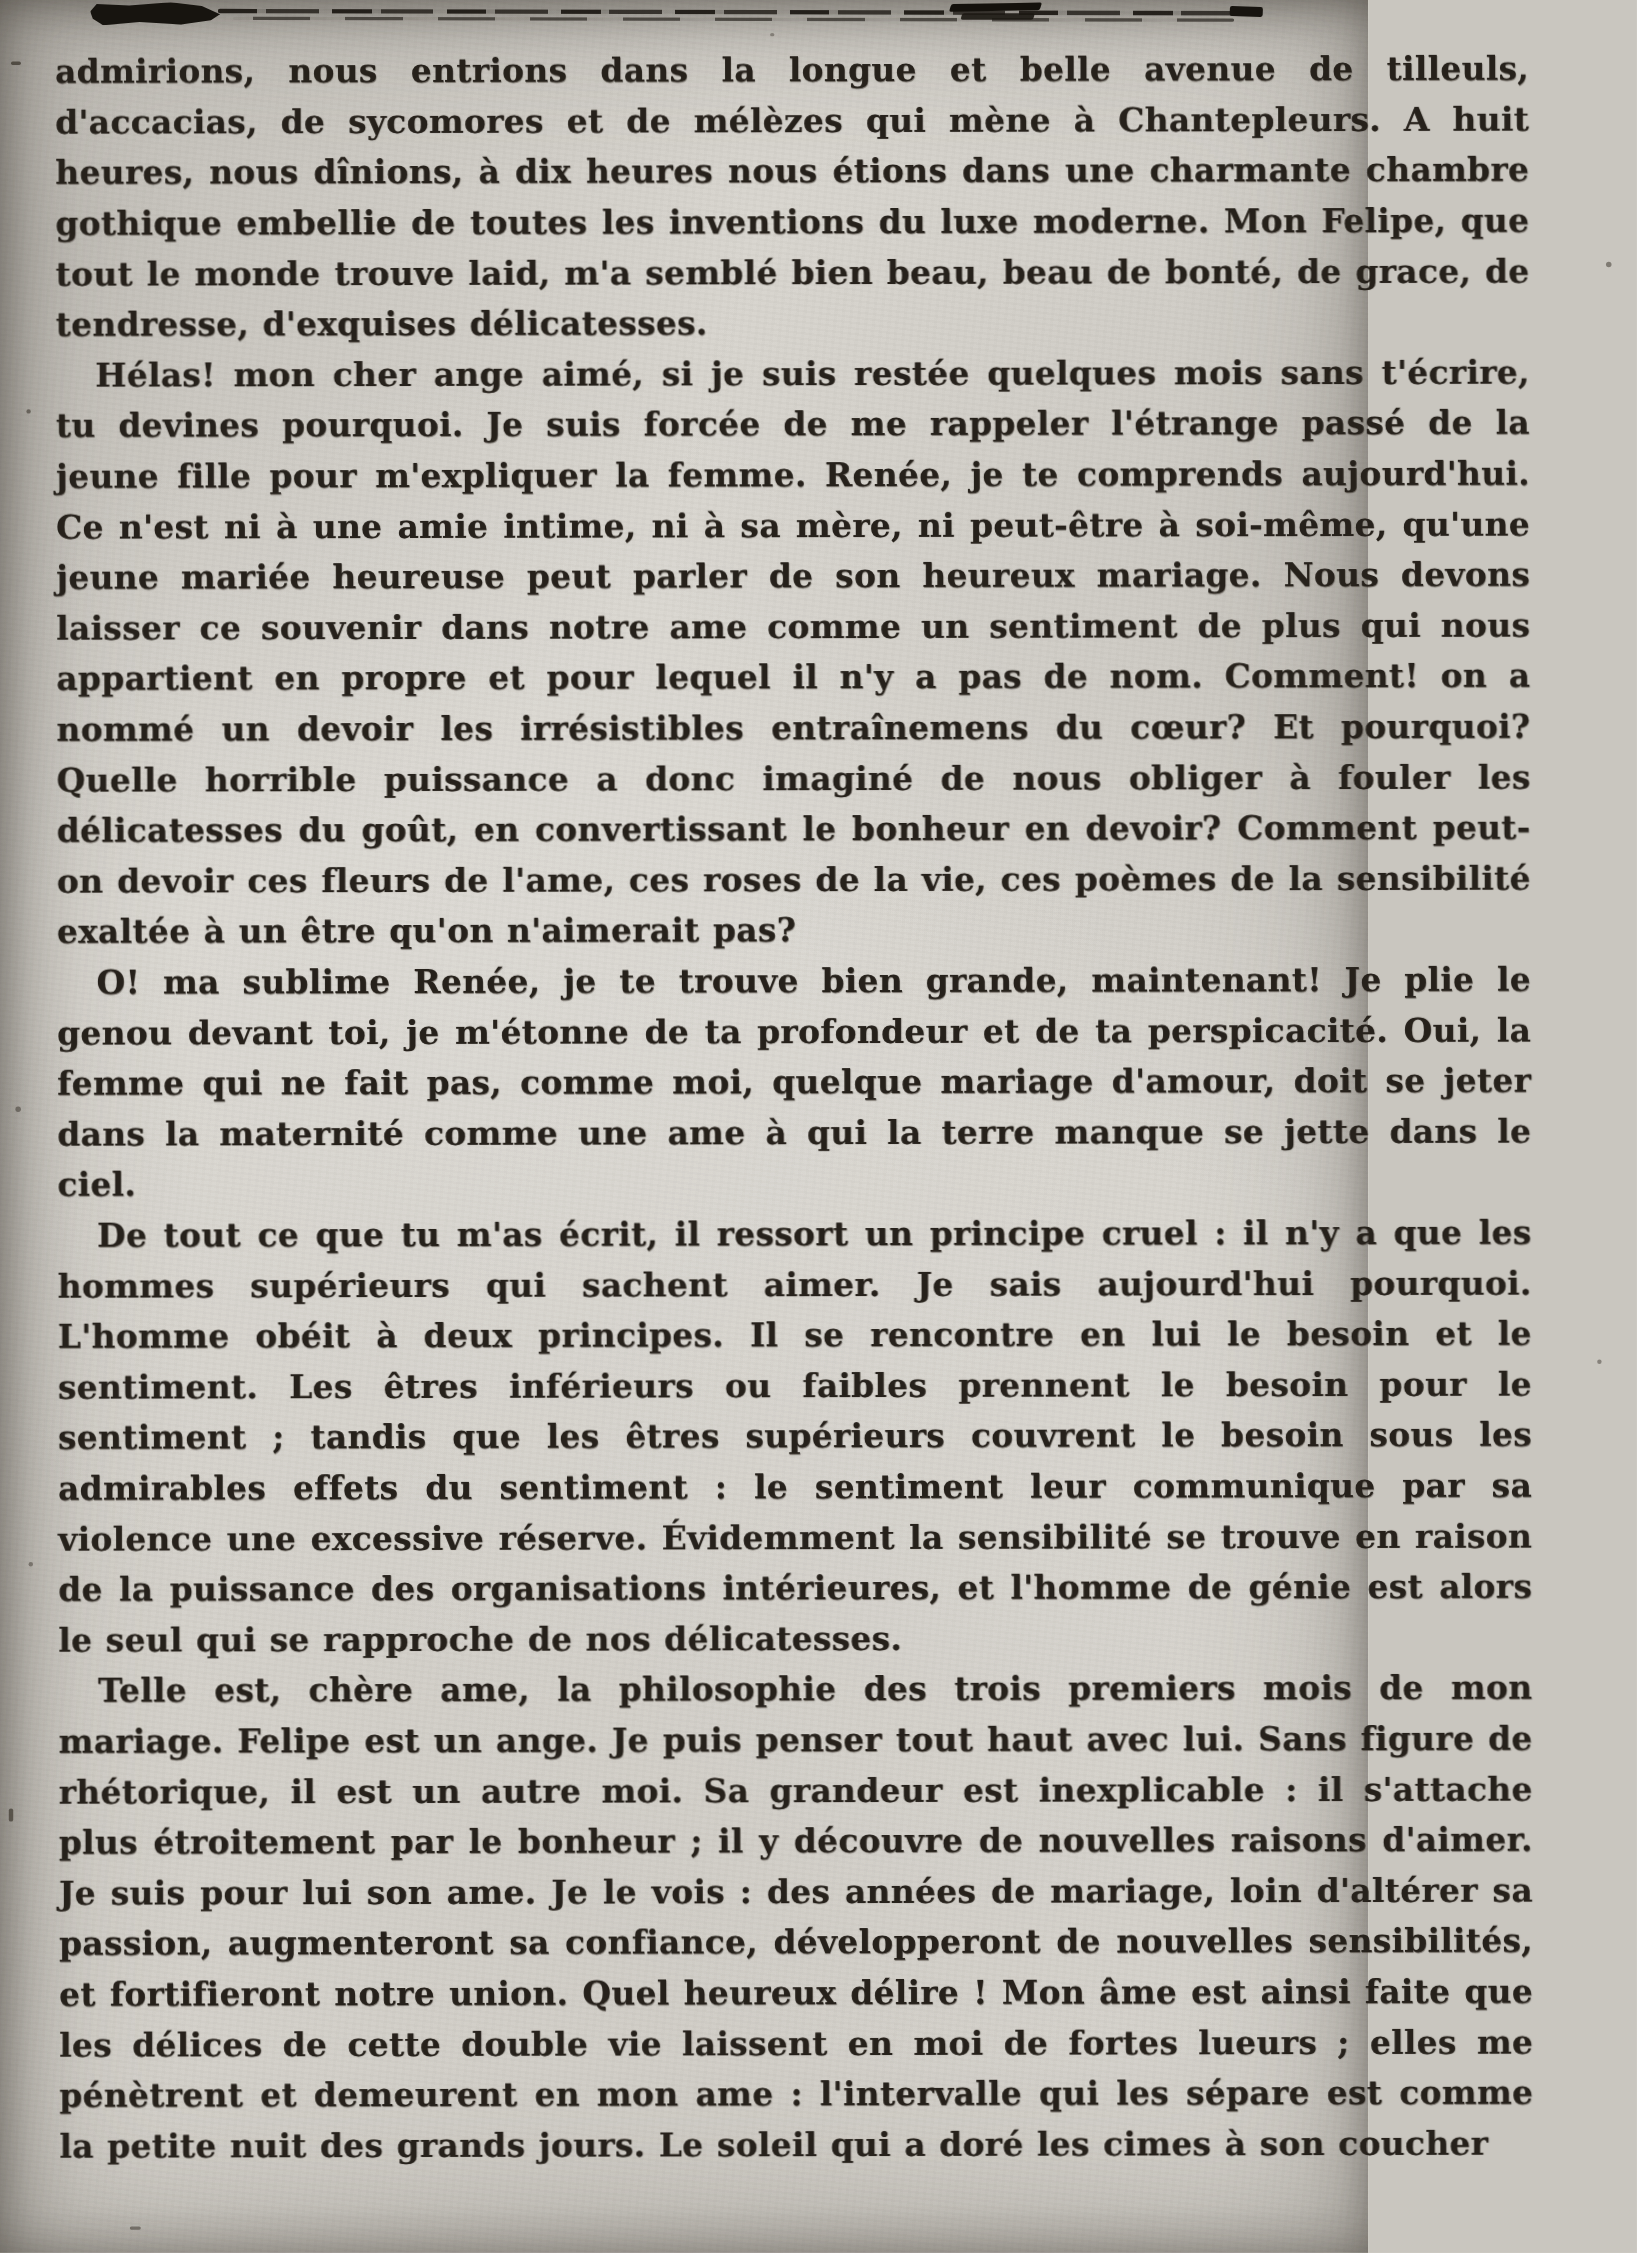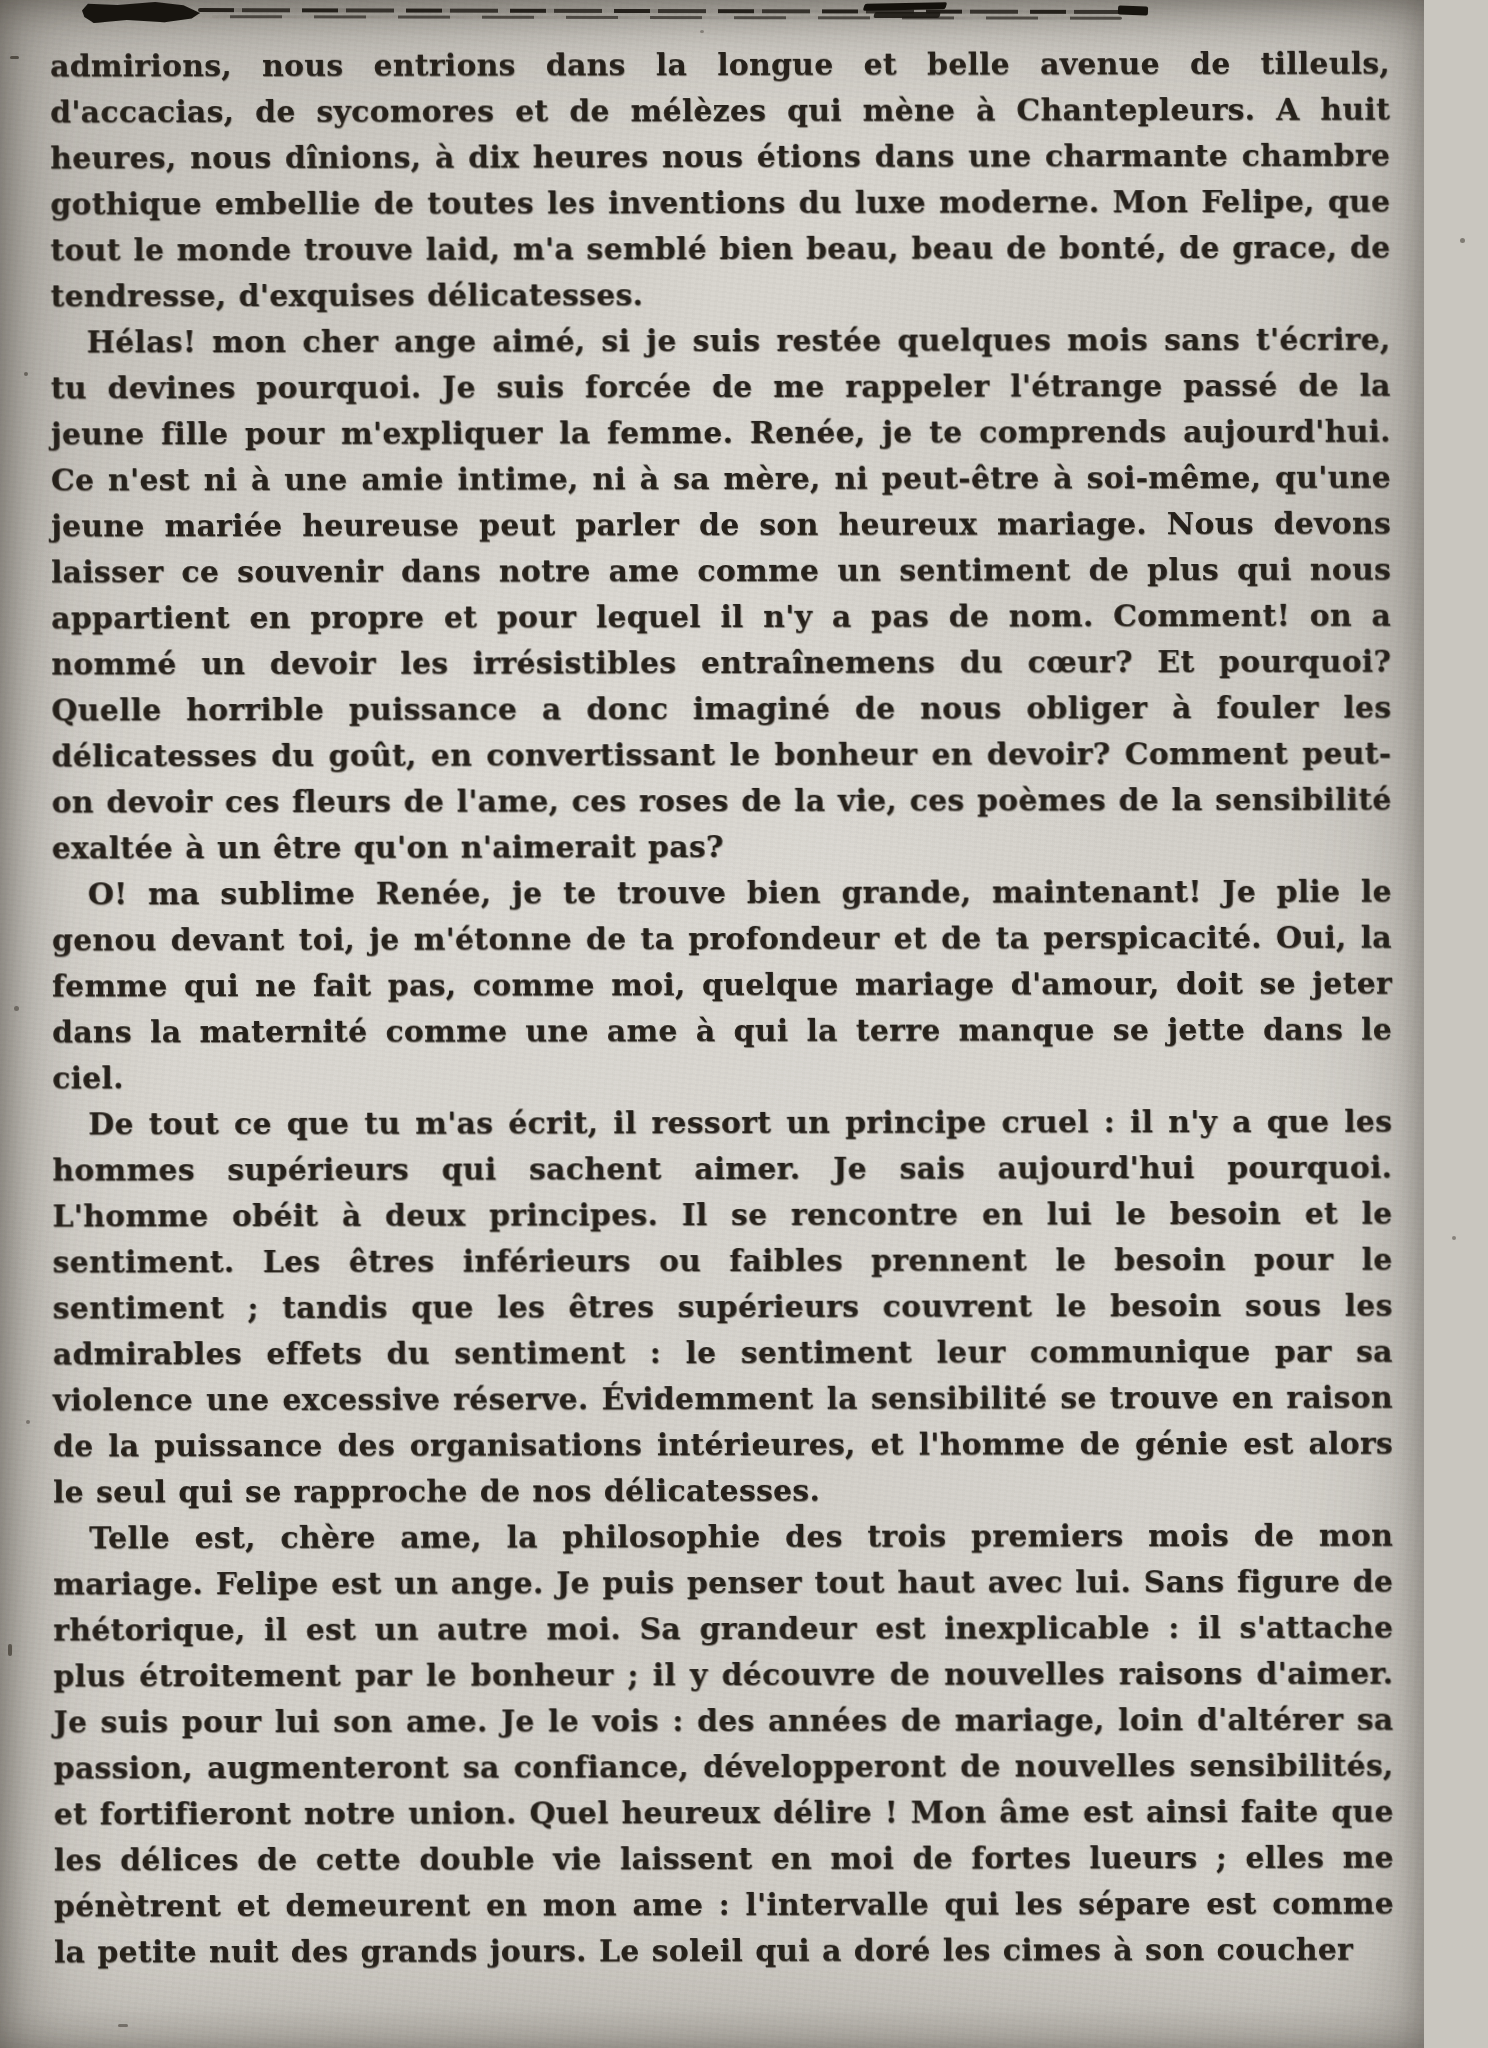--- a/index.html
+++ b/index.html
@@ -8,21 +8,21 @@
     width: 1488px;
     height: 2048px;
     overflow: hidden;
     background: #c9c6bf;
     font-family: "DejaVu Serif", "Liberation Serif", serif;
   }
 
   
   .page {
     position: relative;
-    width: 1424px;
+    width: 1244px;
     height: 2048px;
     background-color: #d8d5ce;
     background-image:
       radial-gradient(circle at 6% 10%, rgba(80,75,68,0.14), transparent 28%),
       radial-gradient(circle at 95% 25%, rgba(80,75,68,0.10), transparent 30%),
       radial-gradient(circle at 50% 85%, rgba(110,104,95,0.08), transparent 55%),
       radial-gradient(circle at 35% 45%, rgba(255,255,255,0.12), transparent 45%),
       radial-gradient(circle at 75% 65%, rgba(255,255,255,0.08), transparent 40%),
       repeating-linear-gradient(7deg,  rgba(0,0,0,0.015) 0 2px, rgba(255,255,255,0.015) 2px 5px),
       repeating-linear-gradient(96deg, rgba(0,0,0,0.012) 0 3px, rgba(255,255,255,0.012) 3px 7px);

